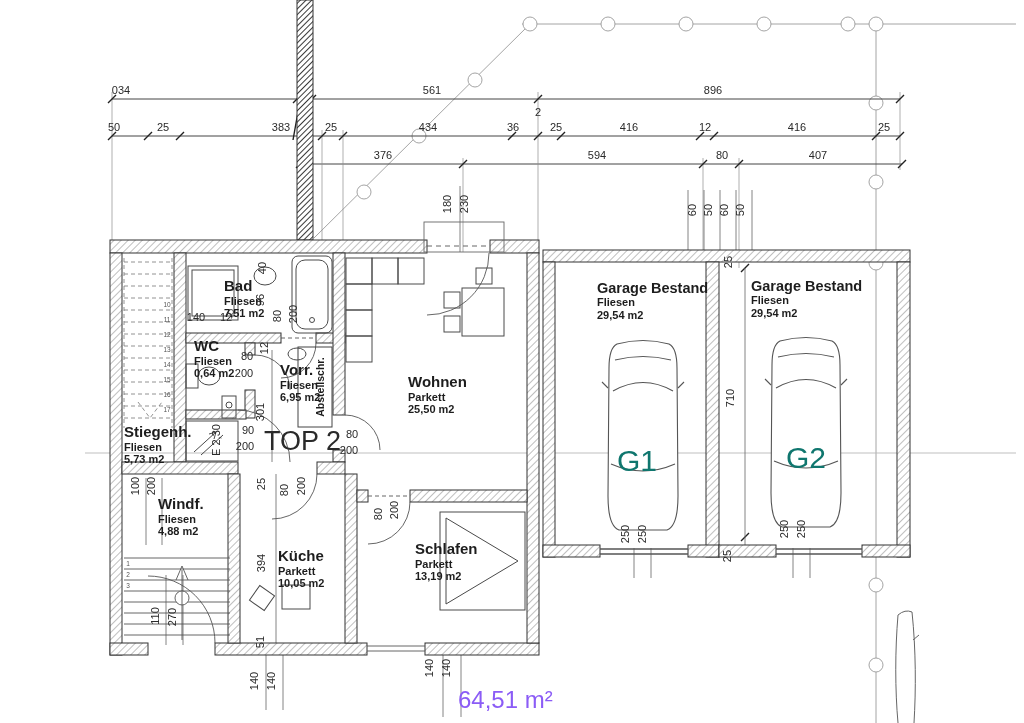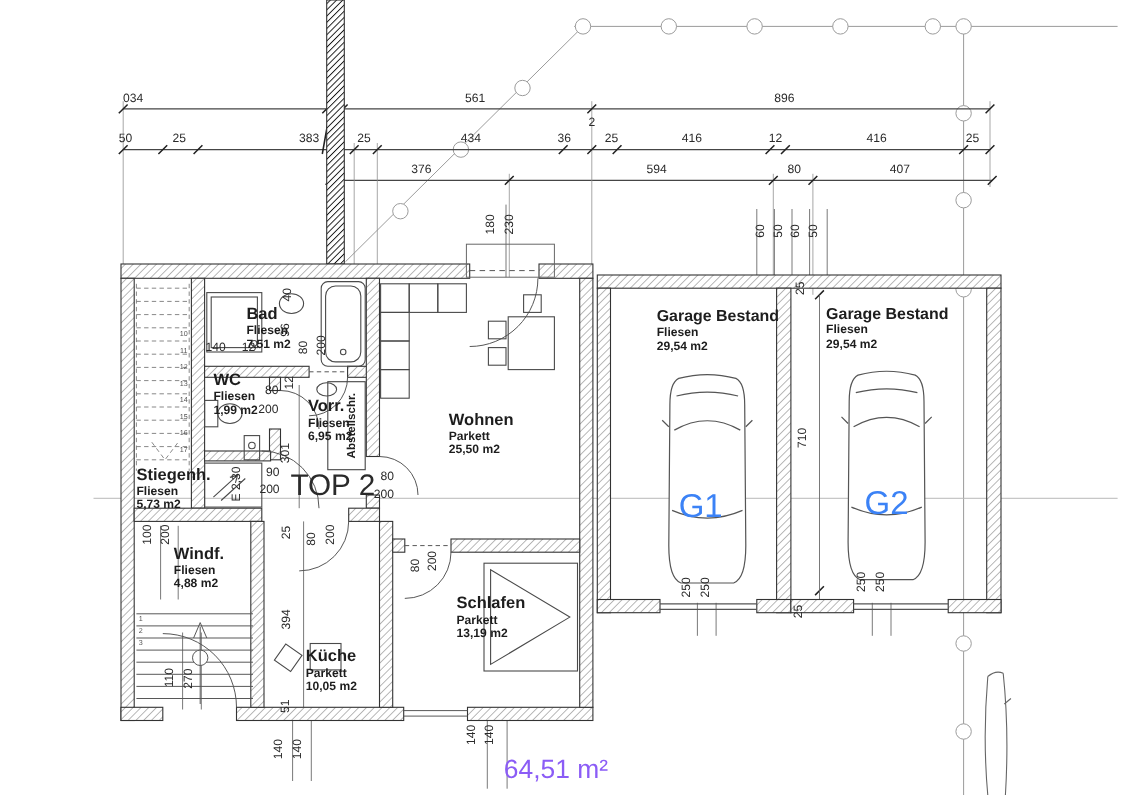--- a/index.html
+++ b/index.html
@@ -6,21 +6,21 @@
   #plan{position:relative;width:1024px;height:723px;background:#fff;overflow:hidden;
         font-family:"Liberation Sans",sans-serif;color:#1d1d1d;}
   svg.lines{position:absolute;left:0;top:0;width:1024px;height:723px;}
   .dim{position:absolute;font-size:11px;color:#2a2a2a;white-space:nowrap;
        transform:translate(-50%,-50%);line-height:1;}
   .dim.rot{transform:translate(-50%,-50%) rotate(-90deg);}
   .room{position:absolute;line-height:1.12;white-space:nowrap;}
   .room .n{font-size:15px;font-weight:bold;}
   .room .s{font-size:11px;font-weight:bold;}
   .biglabel{position:absolute;font-size:27px;color:#2a2a2a;white-space:nowrap;}
-  .gtag{position:absolute;font-size:30px;color:#3b82f6;white-space:nowrap;}
+  .gtag{position:absolute;font-size:30px;color:#0f766e;white-space:nowrap;}
   .closet{position:absolute;left:320px;top:387px;font-size:10.5px;font-weight:bold;
           transform:translate(-50%,-50%) rotate(-90deg);white-space:nowrap;}
   .faded1{color:#8f8f8f;}
   .faded2{color:#8b5cf6;font-size:24px;}
   .stairnum{position:absolute;font-size:6.5px;color:#555;transform:translate(-50%,-50%);}
 </style>
 </head>
 <body>
 
 <div id="plan">
@@ -244,38 +244,38 @@
   </svg>
 
   <div class="room" style="left:224px;top:278px;">
     <div class="n">Bad</div>
     <div class="s">Fliesen</div>
     <div class="s">7,51 m2</div>
   </div>
   <div class="room" style="left:194px;top:338px;">
     <div class="n">WC</div>
     <div class="s">Fliesen</div>
-    <div class="s">1,99 m2</div>
+    <div class="s">0,64 m2</div>
   </div>
   <div class="room" style="left:280px;top:362px;">
     <div class="n">Vorr.</div>
     <div class="s">Fliesen</div>
     <div class="s">6,95 m2</div>
   </div>
   <div class="room" style="left:124px;top:424px;">
     <div class="n">Stiegenh.</div>
     <div class="s">Fliesen</div>
     <div class="s">5,73 m2</div>
   </div>
   <div class="room" style="left:158px;top:496px;">
     <div class="n">Windf.</div>
     <div class="s">Fliesen</div>
     <div class="s">4,88 m2</div>
   </div>
-  <div class="room" style="left:278px;top:548px;margin-top:41px;">
+  <div class="room" style="left:278px;top:548px;">
     <div class="n">Küche</div>
     <div class="s">Parkett</div>
     <div class="s">10,05 m2</div>
   </div>
   <div class="room" style="left:408px;top:374px;">
     <div class="n">Wohnen</div>
     <div class="s">Parkett</div>
     <div class="s">25,50 m2</div>
   </div>
   <div class="room" style="left:415px;top:541px;">

